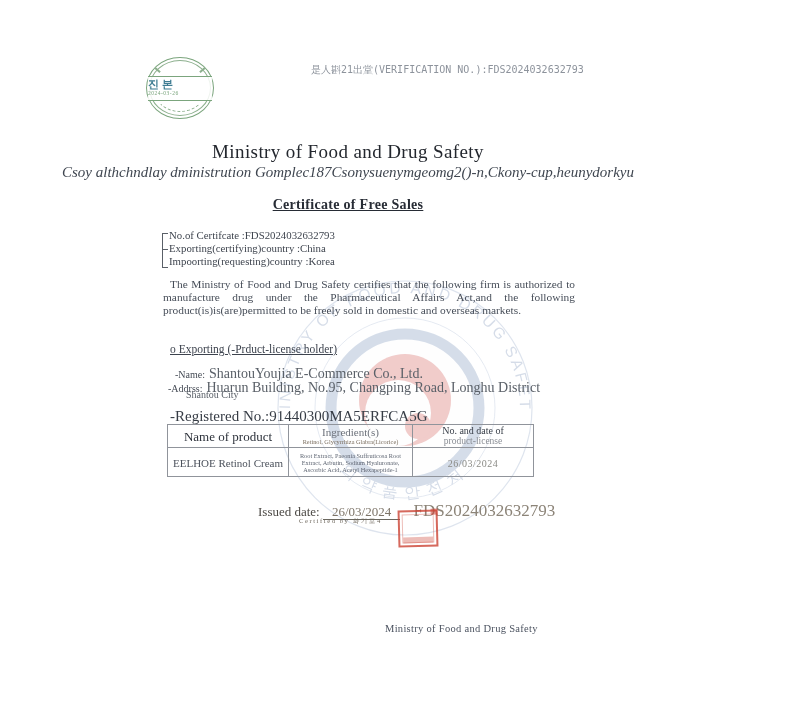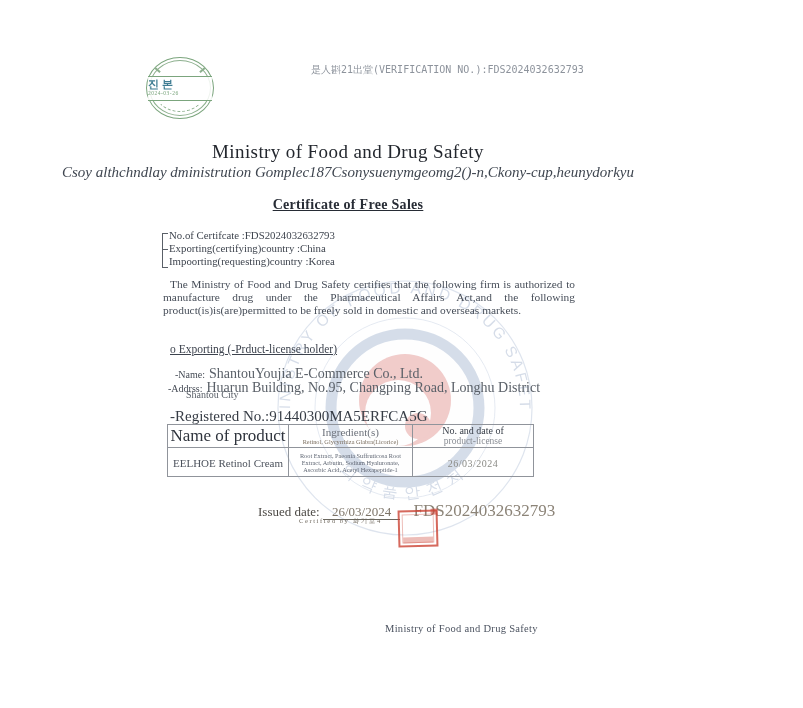--- a/index.html
+++ b/index.html
@@ -58,21 +58,21 @@
   .row-name { left:175px; top:364px; }
   .row-addr { left:168px; top:378px; }
   .row-addr2{ left:186px; top:389px; font-size:10px; color:#5a6068; z-index:2; }
   .registered { left:170px; top:408px; font-size:15px; color:#363c45; z-index:2; }
 
   
   table.product { position:absolute; left:167px; top:424px; width:366px; border-collapse:collapse; table-layout:fixed; z-index:2; background:transparent; }
   table.product td, table.product th { border:1px solid #90949b; padding:0; text-align:center; vertical-align:middle; font-weight:normal; }
   table.product tr.hdr  { height:23px; }
   table.product tr.body { height:29px; }
-  .h-main { font-size:17px; color:#2e333c; }
+  .h-main { font-size:13px; color:#2e333c; }
   .h-ing  { font-size:11px; color:#6d727b; line-height:11px; }
   .h-ing-sub { font-size:6.3px; color:#7c6f60; line-height:7px; }
   .h-lic1 { font-size:10px; color:#3a404a; line-height:10px; }
   .h-lic2 { font-size:9.5px; color:#8a8e95; line-height:10px; }
   .c-prod { font-size:11px; color:#4c525c; }
   .c-ing  { font-size:6.3px; color:#5f6673; line-height:7px; padding:1px 2px; }
   .c-date { font-size:10px; color:#8b8b86; letter-spacing:.5px; }
 
   
   .issued { left:258px; top:501px; font-size:13px; color:#4d4a46; z-index:2; white-space:nowrap; }

